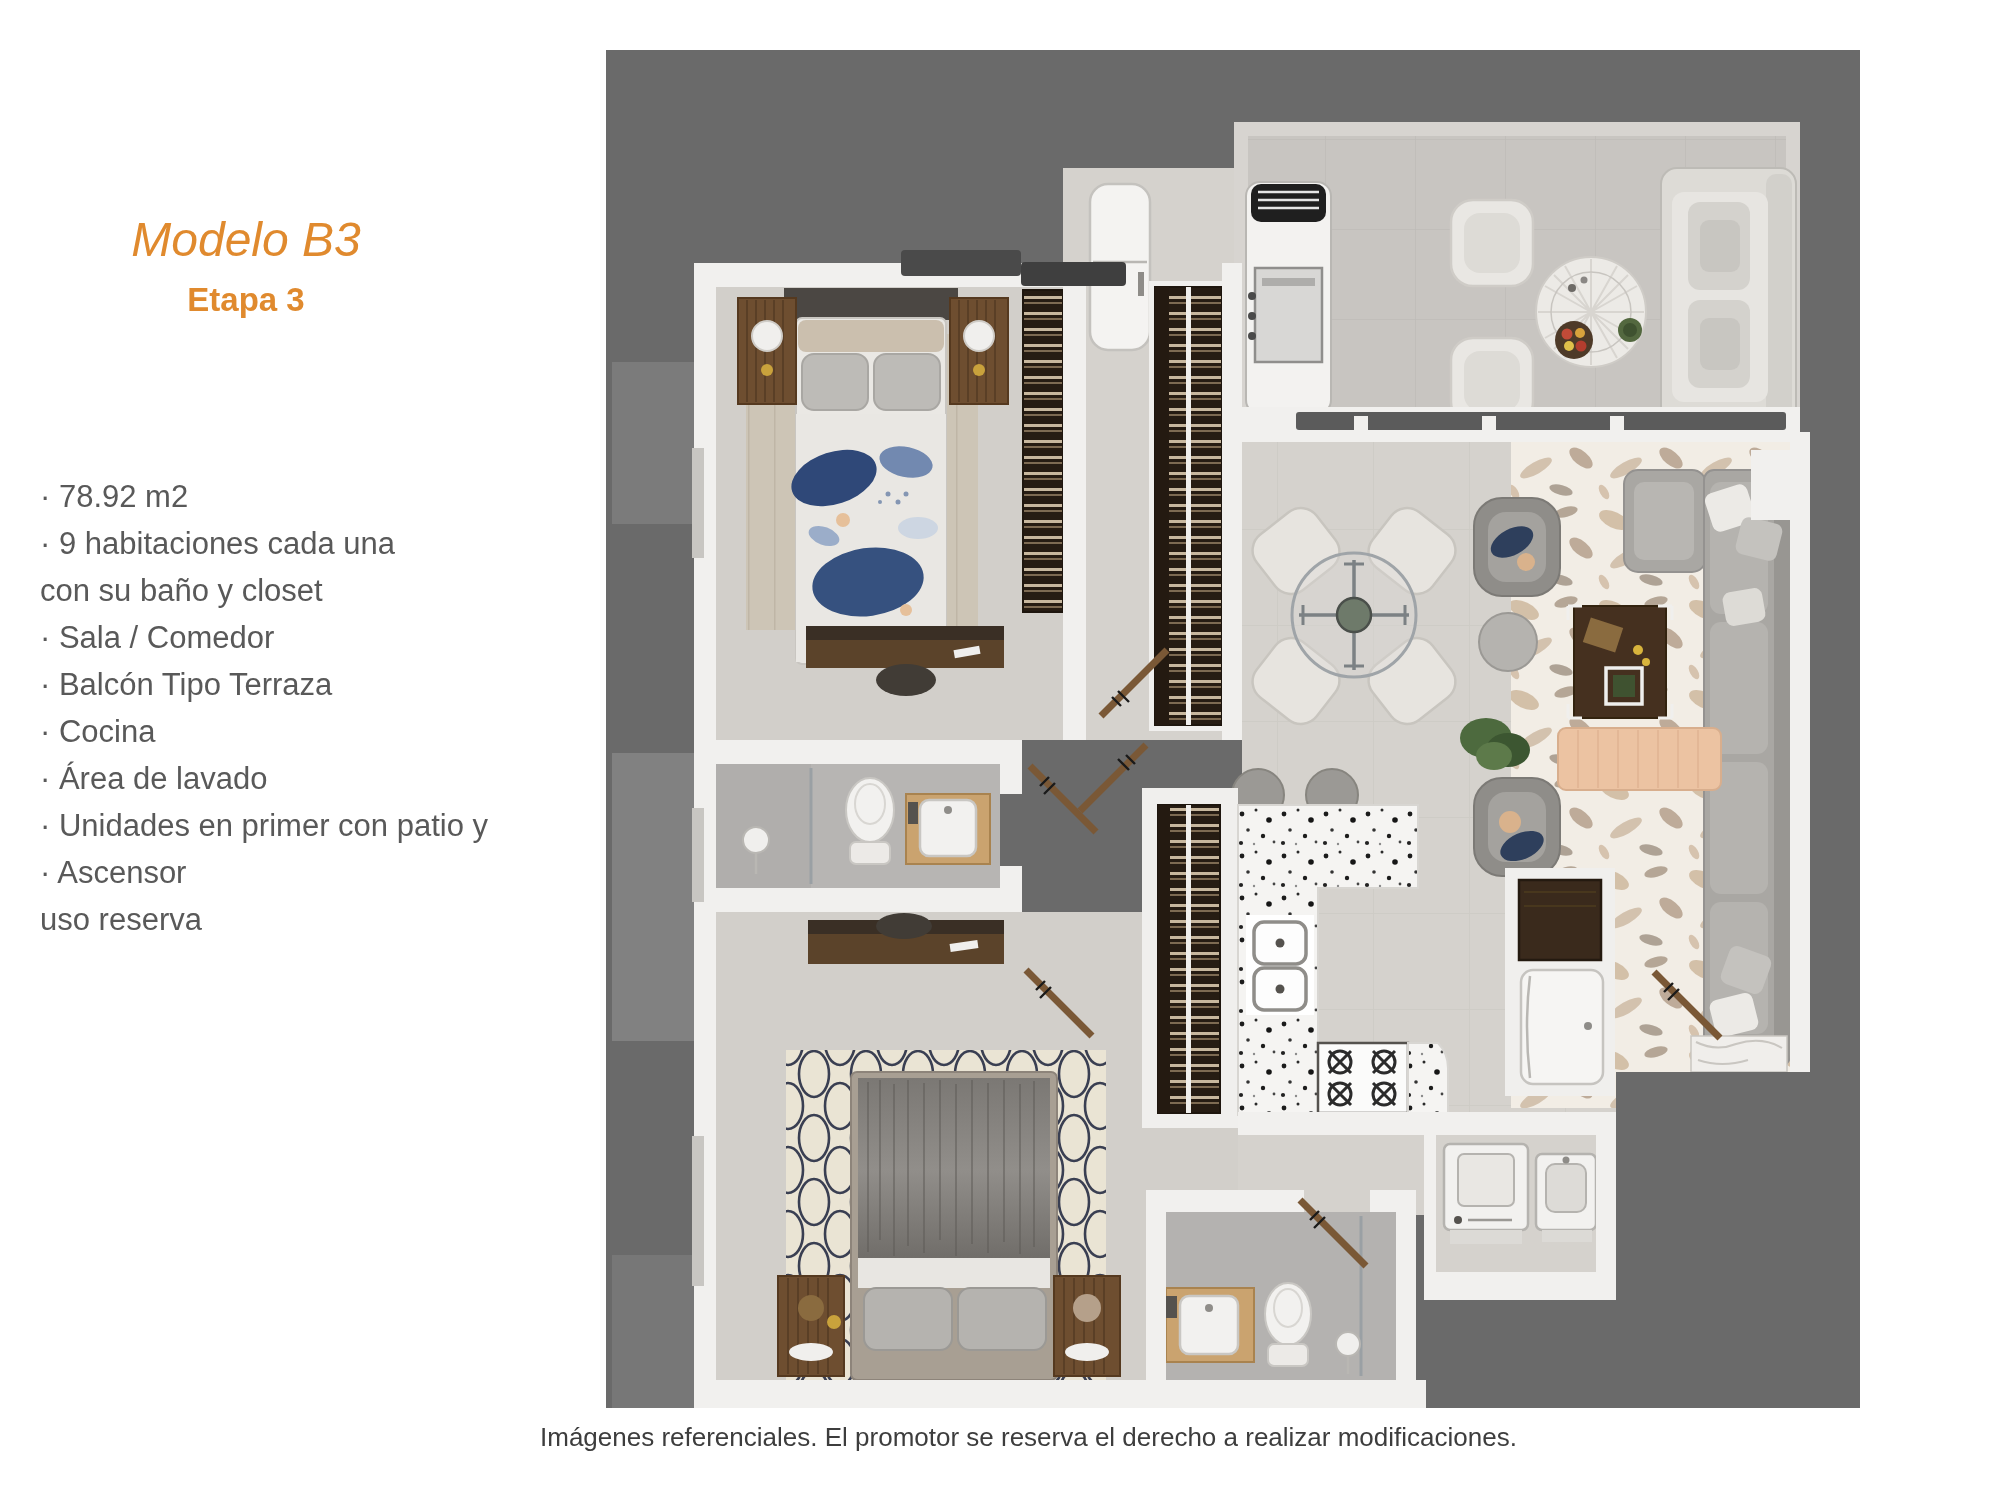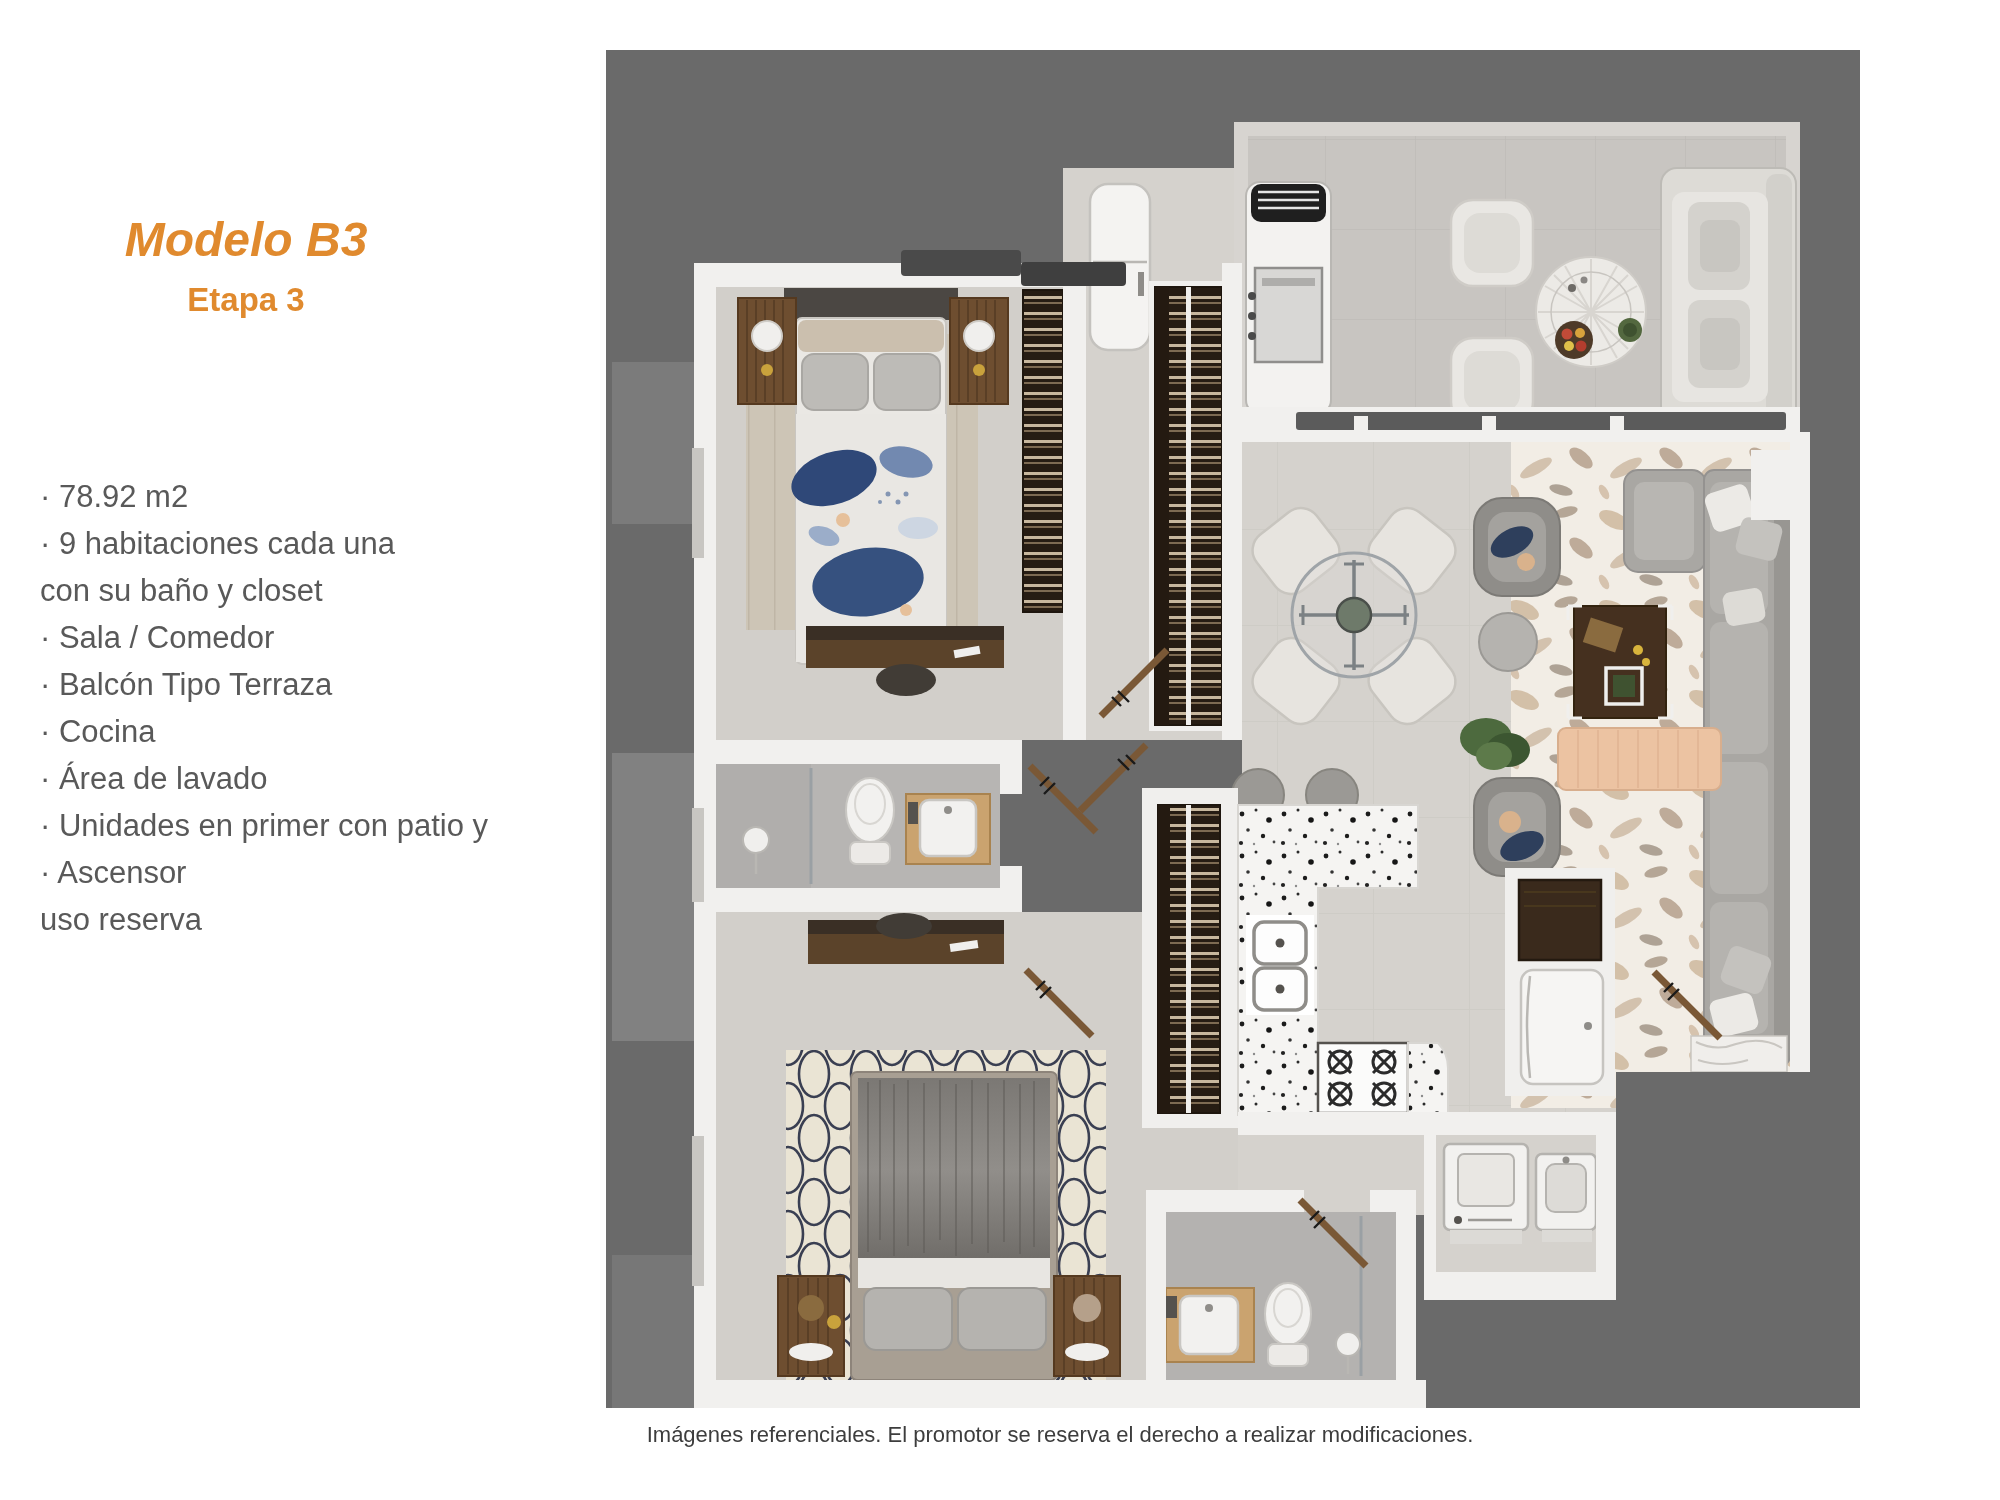--- a/index.html
+++ b/index.html
@@ -1,27 +1,27 @@
 <!DOCTYPE html>
 <html><head>
 <meta charset="utf-8">
 <style>
   html,body{margin:0;padding:0;}
   body{
     width:2000px;height:1500px;position:relative;background:#ffffff;
     font-family:"Liberation Sans", sans-serif;overflow:hidden;
   }
   .title-block{position:absolute;left:38px;top:212px;width:416px;text-align:center;color:#E08A2E;}
-  .title{font-size:48px;font-weight:bold;font-style:italic;letter-spacing:0px;}
+  .title{font-size:48px;font-weight:normal;font-style:italic;letter-spacing:0px;}
   .subtitle{font-size:33px;font-weight:bold;margin-top:14px;}
   .features{position:absolute;left:40px;top:473px;width:560px;color:#595959;font-size:31px;line-height:47px;}
   .features .line{white-space:nowrap;}
   .plan-panel{position:absolute;left:606px;top:50px;width:1254px;height:1358px;background:#6A6A6A;}
   .plan-panel svg{display:block;width:100%;height:100%;}
-  .caption{position:absolute;left:540px;top:1422px;width:1040px;text-align:center;color:#3d3d3d;font-size:22px;}
+  .caption{position:absolute;left:540px;top:1422px;width:1040px;color:#3d3d3d;font-size:26px;}
 </style>
 </head>
 <body>
 
 <div class="title-block">
   <div class="title">Modelo B3</div>
   <div class="subtitle">Etapa 3</div>
 </div>
 
 <div class="features">

